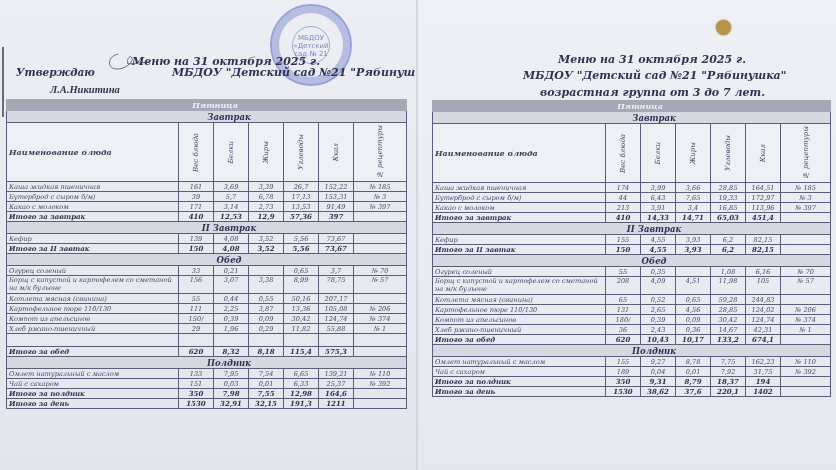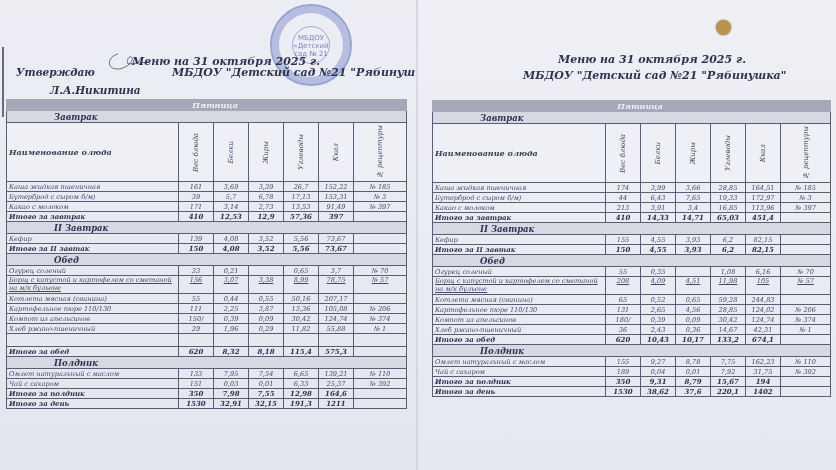--- a/index.html
+++ b/index.html
@@ -28,28 +28,28 @@
   .stamp-inner { position:absolute; left:20px; top:20px; width:36px; height:36px; border-radius:50%; border:1px solid rgba(80,100,190,0.5); }
   .stamp-text { position:absolute; left:0; top:28px; width:78px; text-align:center; font-size:7px; line-height:8px; color:rgba(70,90,180,0.7); font-family:"DejaVu Sans", sans-serif; }
   .signature { position:absolute; left:104px; top:50px; width:48px; height:22px; }
   table.menu {
     position:absolute; border-collapse:collapse; table-layout:fixed;
     font-size:6.6px; font-style:italic; color:#454866;
   }
   table.menu td { border:1px solid #5a5d78; padding:0 2px; height:9px; line-height:8px; overflow:hidden; white-space:nowrap; }
   table.menu td.num { text-align:center; }
   table.menu tr.day td { background:#a5a9b7; color:#eef0f6; font-weight:bold; text-align:center; font-size:8px; height:10px; border-color:#a5a9b7;padding-left:19px; }
-  table.menu tr.sec td { background:#d7d9e2; font-weight:bold; text-align:left; font-size:8.5px; color:#2f3250; height:11px;padding-left:47px; }
+  table.menu tr.sec td { background:#d7d9e2; font-weight:bold; text-align:center; font-size:8.5px; color:#2f3250; height:11px;padding-left:47px; }
   table.menu tr.colhdr td { height:58px; background:#eef0f5; }
   table.menu tr.colhdr td.name { text-align:left; font-weight:bold; font-size:8px; color:#3a3d58; }
   table.menu tr.colhdr td.rot { padding:0; }
   .rotwrap { display:flex; align-items:center; justify-content:center; height:58px; }
   .rotwrap span { writing-mode:vertical-rl; transform:rotate(180deg); font-size:7px; text-align:center; white-space:normal; line-height:8px; }
   table.menu tr.total td { font-weight:bold; color:#2f3250; font-size:7px; }
-  table.menu tr.tall td { height:17px; white-space:normal; vertical-align:top;text-decoration:underline; }
+  table.menu tr.tall td { height:17px; white-space:normal; vertical-align:top; }
   table.menu tr.blank td { height:12px; }
   table.menu td.rec { text-align:center; }
 </style>
 </head>
 <body>
 
 <div class="page left">
   <div class="binder-mark"></div>
 
   <div class="stamp">
@@ -61,21 +61,21 @@
     </div>
   </div>
 
   <svg class="signature" viewBox="0 0 48 22">
     <path d="M14 4 C4 6 2 18 12 19 C20 20 30 12 28 8 C26 4 22 10 24 14 L46 12" fill="none" stroke="#4a4d70" stroke-width="0.8"></path>
   </svg>
 
   <div class="t hdr-title" style="left:132px;top:55px;">Меню на 31 октября 2025 г.</div>
   <div class="t approve" style="left:16px;top:66px;">Утверждаю</div>
   <div class="t hdr-title" style="left:172px;top:66px;">МБДОУ "Детский сад №21 "Рябинушка"</div>
-  <div class="t approve" style="left:50px;top:84px;">Л.А.Никитина</div>
+  <div class="t approve" style="left:50px;top:84px;font-family:Liberation Serif, serif;">Л.А.Никитина</div>
 
   <table class="menu" id="tbl-left" style="left:6px;top:99px;width:400px;">
     <colgroup>
         <col style="width:172px">
         <col style="width:35px">
         <col style="width:35px">
         <col style="width:35px">
         <col style="width:35px">
         <col style="width:35px">
         <col style="width:53px">
@@ -293,20 +293,21 @@
         </tr>
       </tbody>
   </table>
 </div>
 
 <div class="fold"></div>
 
 <div class="page right">
   <div class="t hdr-title" style="left:140px;top:53px;">Меню на 31 октября 2025 г.</div>
   <div class="t hdr-title" style="left:105px;top:69px;">МБДОУ "Детский сад №21 "Рябинушка"</div>
+  <div class="t hdr-title" style="left:122px;top:86px;">возрастная группа от 3 до 7 лет.</div>
 
   <table class="menu" id="tbl-right" style="left:14px;top:100px;width:398px;">
     <colgroup>
         <col style="width:173px">
         <col style="width:35px">
         <col style="width:35px">
         <col style="width:35px">
         <col style="width:35px">
         <col style="width:35px">
         <col style="width:50px">
@@ -493,21 +494,21 @@
           <td class="num">0,01</td>
           <td class="num">7,92</td>
           <td class="num">31,75</td>
           <td class="rec">№ 392</td>
         </tr>
         <tr class="total">
           <td>Итого за полдник</td>
           <td class="num">350</td>
           <td class="num">9,31</td>
           <td class="num">8,79</td>
-          <td class="num">15,67</td>
+          <td class="num">18,37</td>
           <td class="num">194</td>
           <td class="rec"></td>
         </tr>
         <tr class="total">
           <td>Итого за день</td>
           <td class="num">1530</td>
           <td class="num">38,62</td>
           <td class="num">37,6</td>
           <td class="num">220,1</td>
           <td class="num">1402</td>

